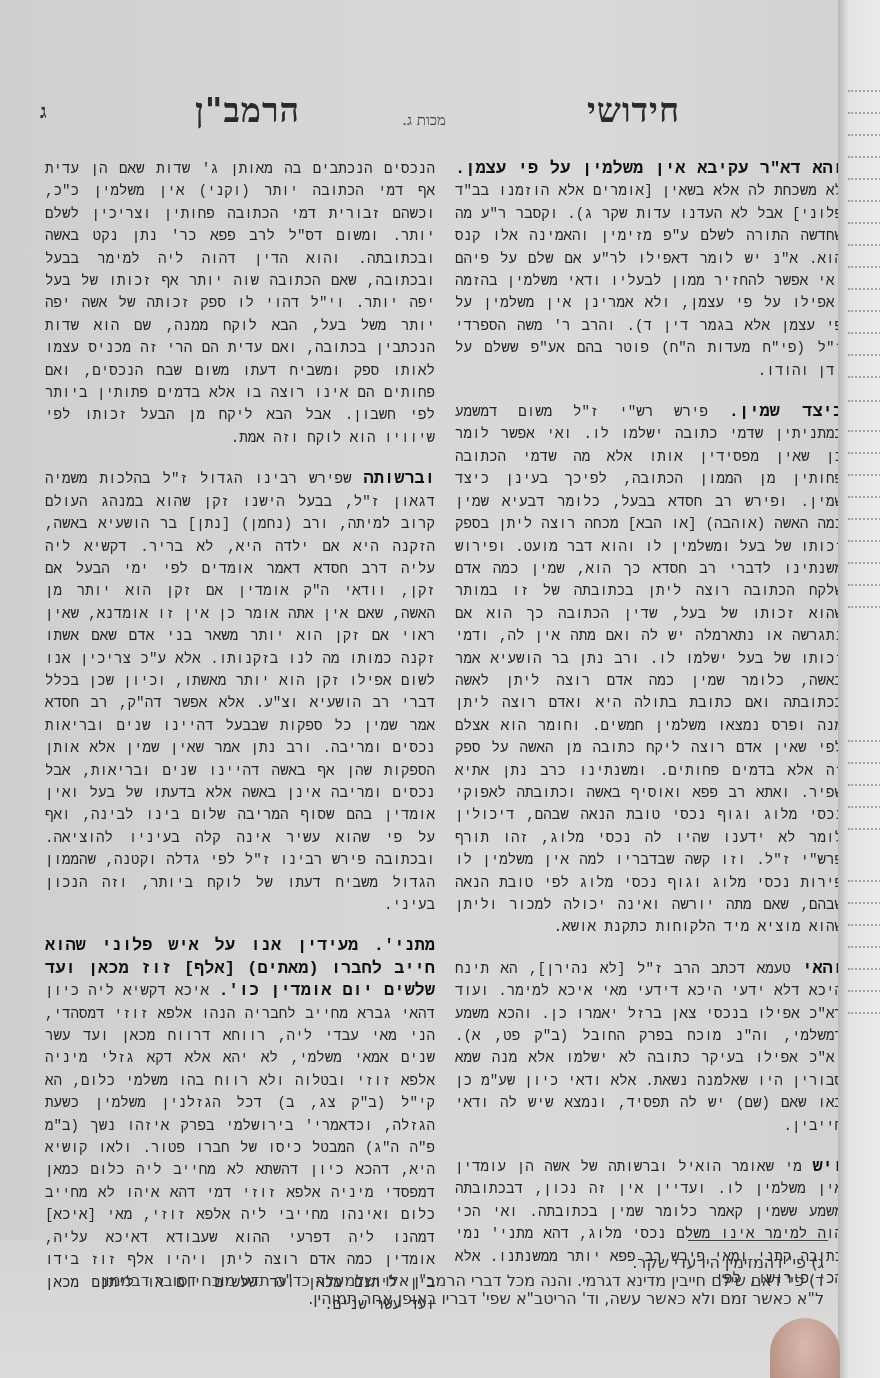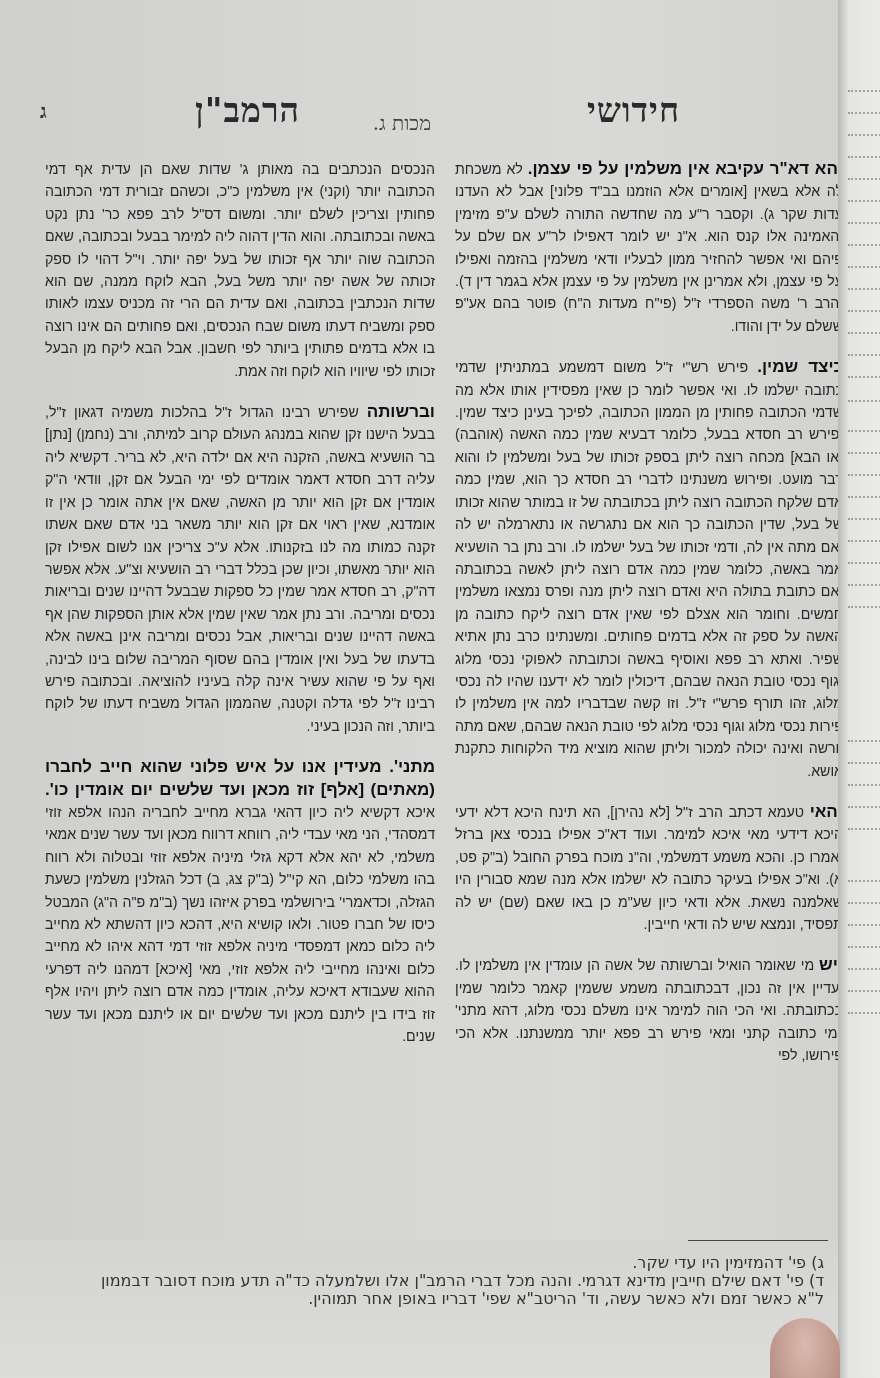--- a/index.html
+++ b/index.html
@@ -27,36 +27,36 @@
   }
   .page-header {
     position: absolute; top: 85px; left: 60px; width: 720px; height: 60px;
     direction: rtl;
   }
   .ph-title-right {
     position: absolute; right: 100px; top: 5px;
     font-size: 34px; font-weight: bold; color: #2a2a2a; letter-spacing: 1px; margin-left: 8px;
   }
   .ph-center {
-    position: absolute; right: 349px; top: 26px;
-    font-size: 20px; color: #444;
+    position: absolute; right: 334px; top: 26px;
+    font-size: 15px; color: #444;
   }
   .ph-title-left {
     position: absolute; left: 135px; top: 5px;
     font-size: 34px; font-weight: bold; color: #2a2a2a; letter-spacing: 1px;
   }
   .ph-pagenum {
     position: absolute; left: -20px; top: 14px;
     font-size: 20px; font-weight: bold; color: #333;
   }
   .column {
     position: absolute; top: 158px;
     direction: rtl; text-align: justify; text-align-last: right;
     color: #262626; font-size: 14.2px; line-height: 22.4px;
-    font-family: Liberation Sans, sans-serif;
+    font-family: Liberation Mono, monospace;
   }
   .col-right { left: 455px; width: 388px; }
   .col-left  { left: 45px;  width: 390px; }
   .para { margin: 0 0 19px 0; }
   .para .lead { font-weight: bold; font-size: 17px; color: #111; }
   .footnote-rule {
     position: absolute; top: 1240px; left: 688px; width: 140px; height: 0;
     border-top: 1.3px solid #444;
   }
   .footnotes {

